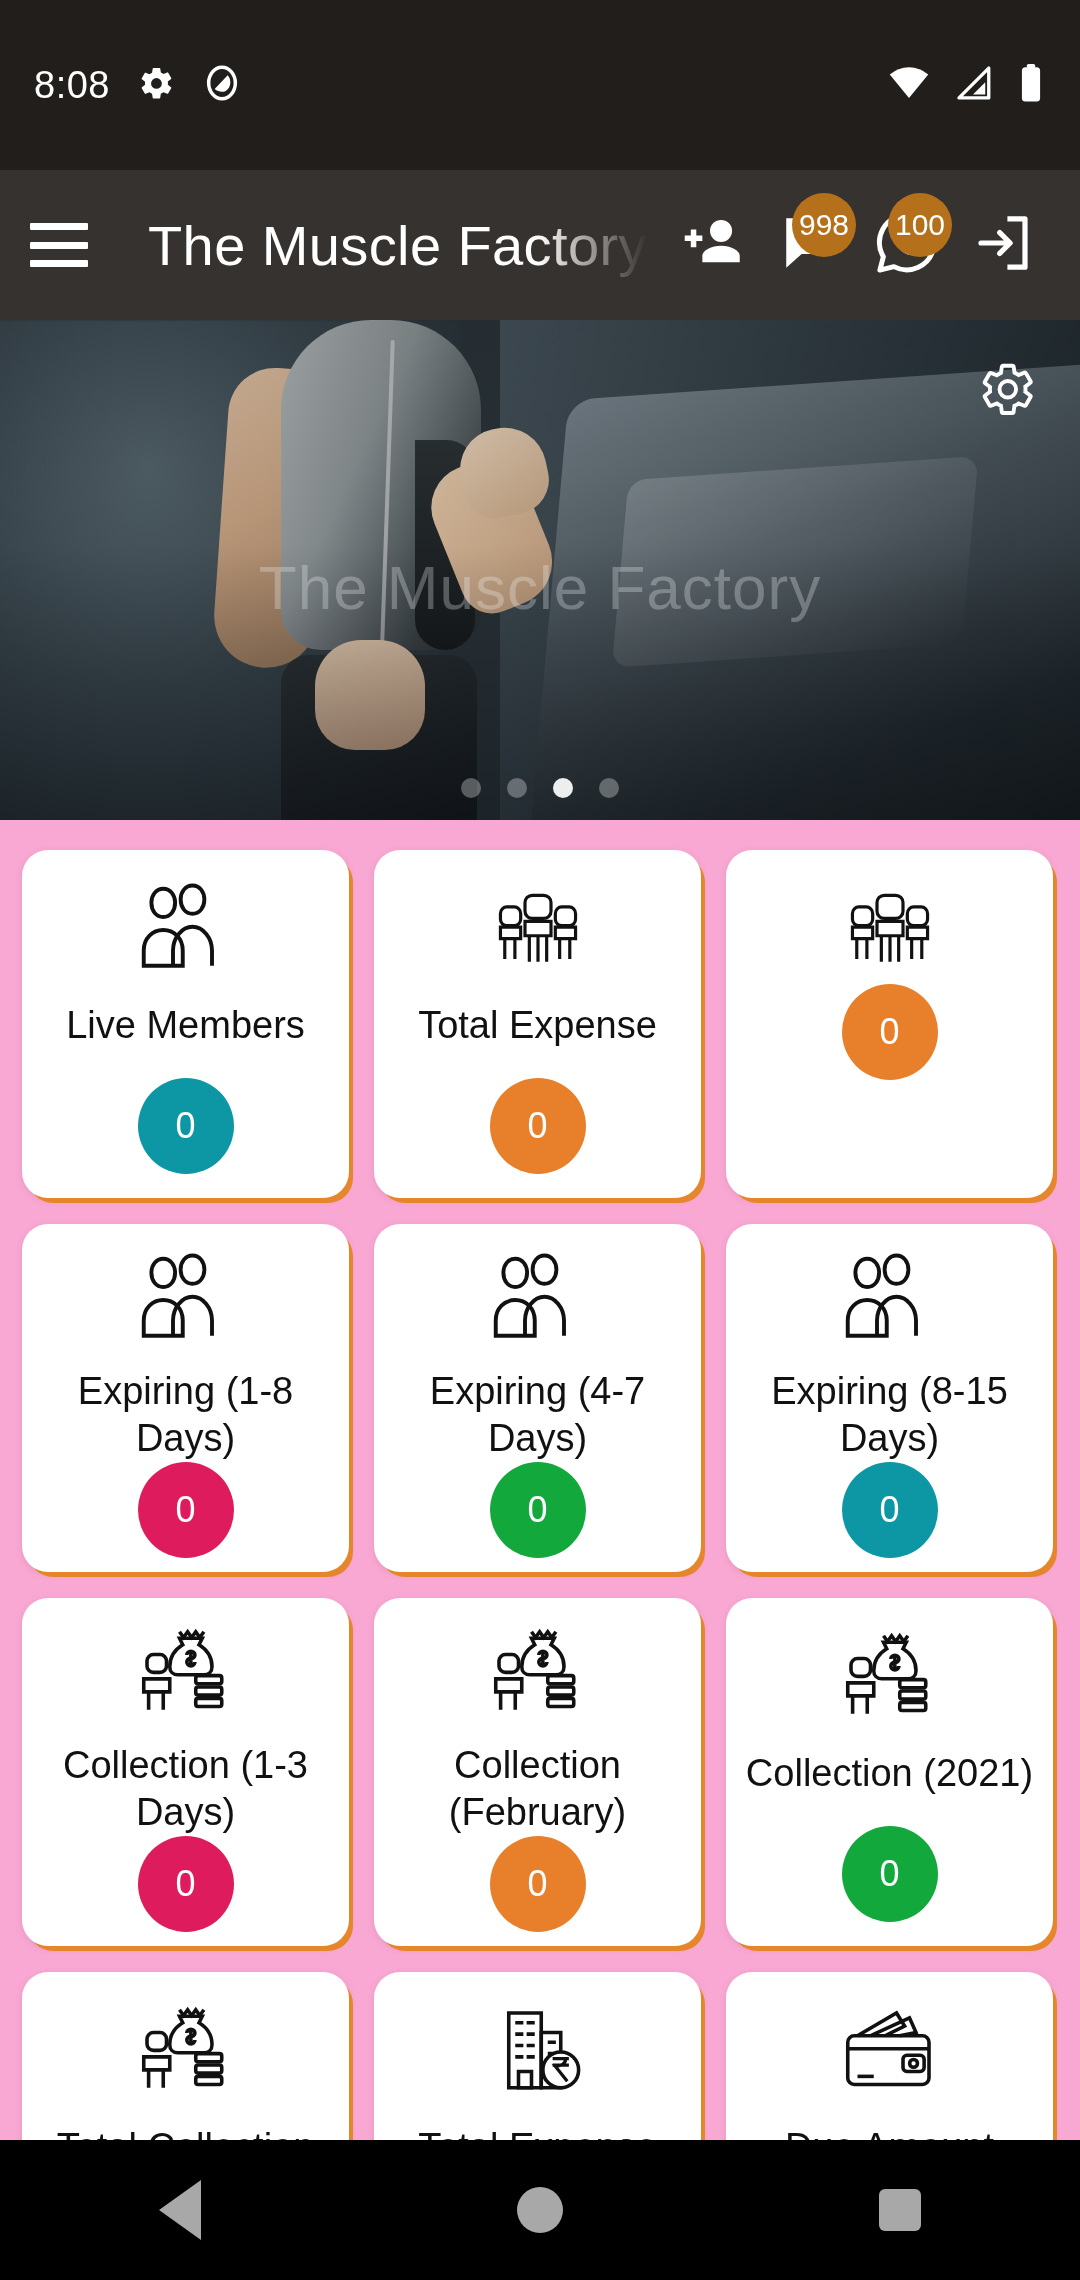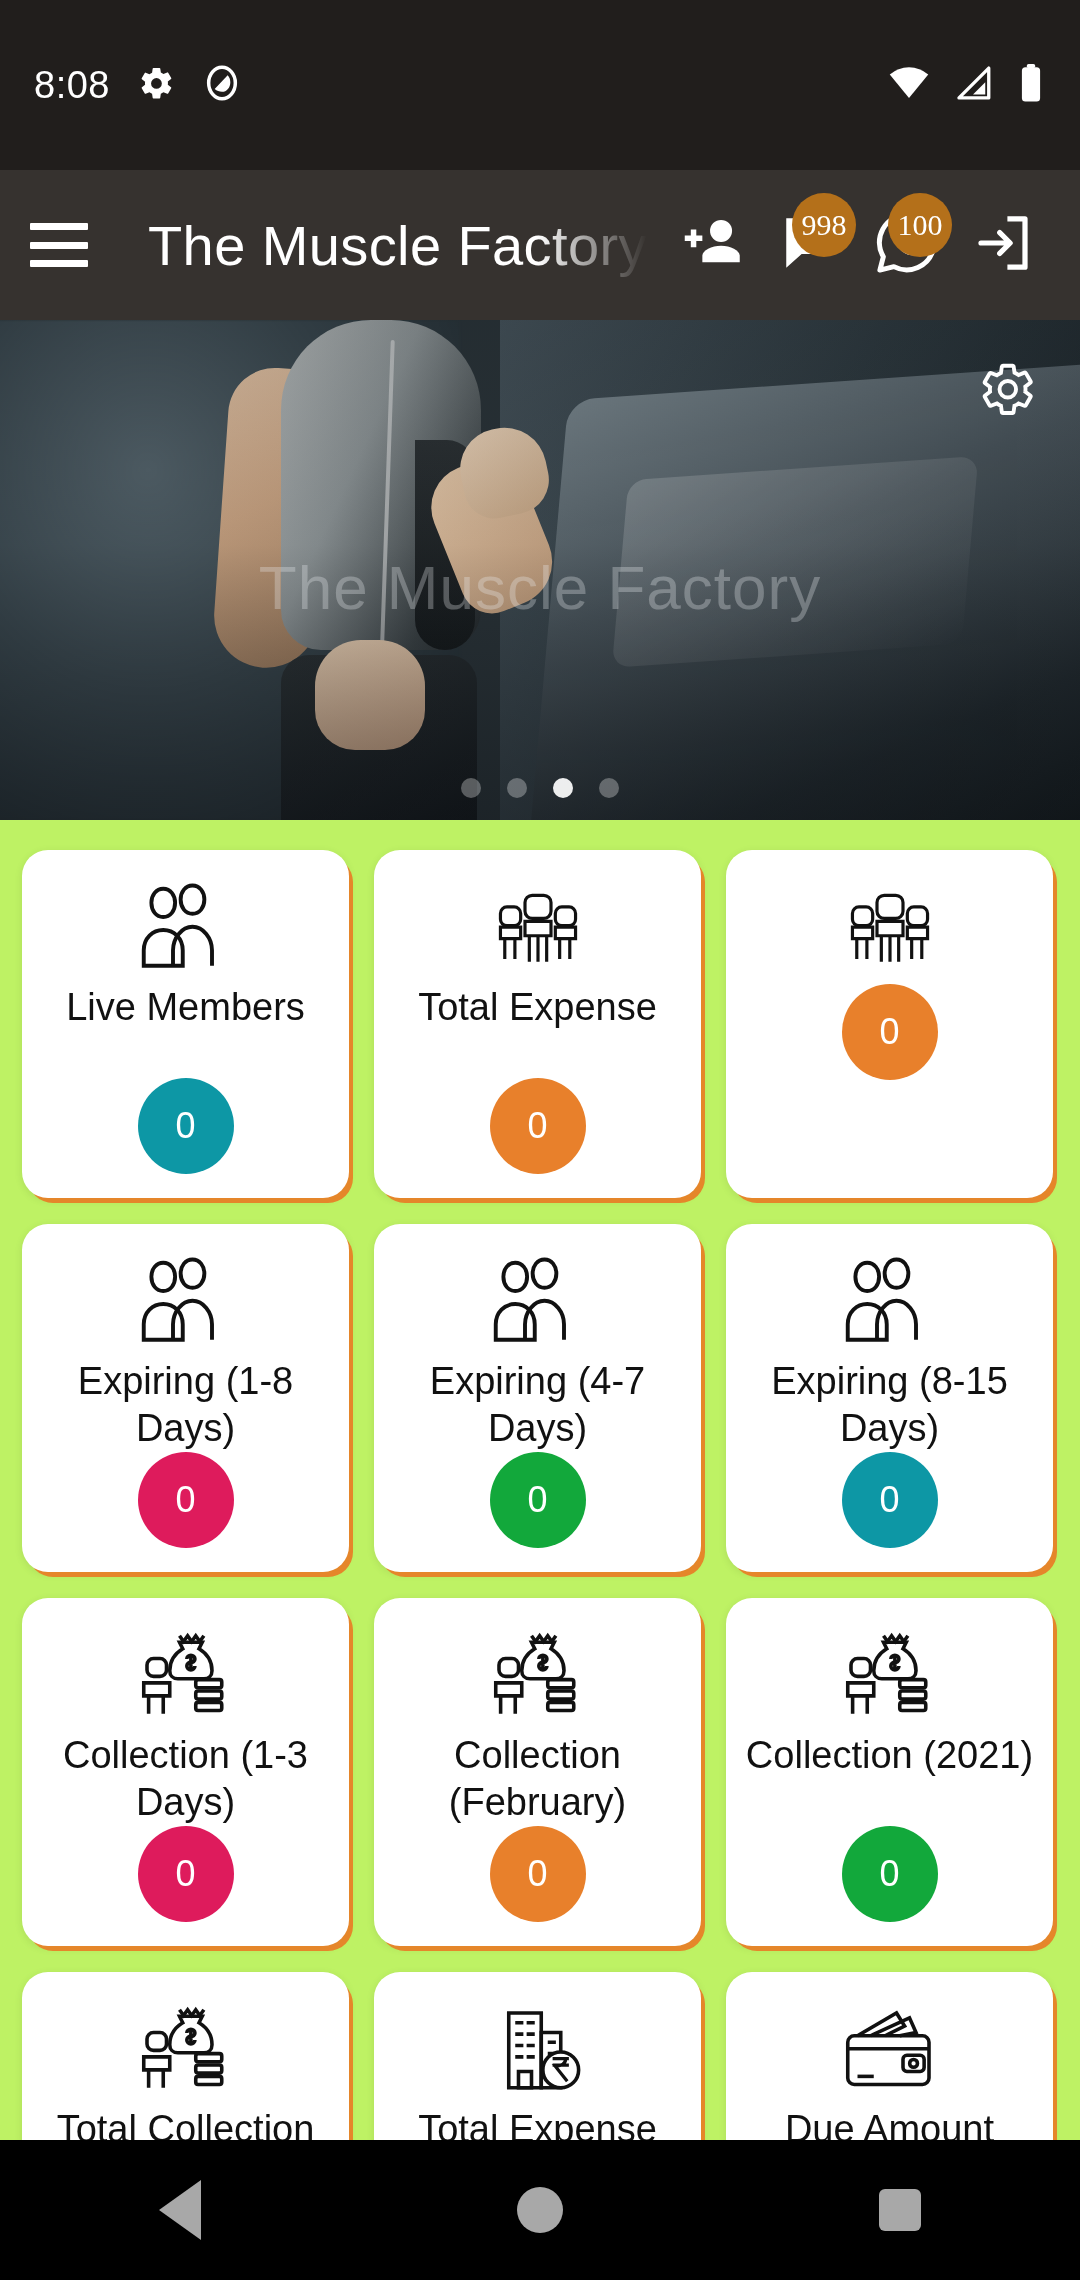--- a/index.html
+++ b/index.html
@@ -2,21 +2,21 @@
 <html><head>
 <meta charset="utf-8">
 <style>
   * { margin:0; padding:0; box-sizing:border-box; }
   html,body { width:1080px; height:2280px; overflow:hidden; }
   body {
     font-family:"Liberation Sans", sans-serif;
     background:#F6F6F6;
     -webkit-font-smoothing:antialiased;
   }
-  #app { position:relative; width:1080px; height:2280px; overflow:hidden; background:#bef264; }
+  #app { position:relative; width:1080px; height:2280px; overflow:hidden; background:#f9a8d4; }
 
   
   .statusbar{
     position:absolute; top:0; left:0; width:1080px; height:170px;
     background:#211E1C; display:flex; align-items:center; padding:0 34px;
   }
   .sb-left{ display:flex; align-items:center; gap:26px; }
   .sb-time{ color:#FFFFFF; font-size:38px; letter-spacing:0.5px; font-weight:400; }
   .sb-right{ margin-left:auto; display:flex; align-items:center; gap:22px; }
   .sb-ico{ display:block; }
@@ -39,21 +39,20 @@
     mask-image:linear-gradient(to right,#000 0,#000 78%,rgba(0,0,0,0) 100%);
   }
   .appbar-actions{ display:flex; align-items:center; gap:10px; flex:0 0 auto; padding-right:4px; }
   .act{ position:relative; width:86px; height:96px; display:flex; align-items:center; justify-content:center; cursor:pointer; }
   .badge{
     position:absolute; top:-4px; right:-2px;
     min-width:64px; height:64px; padding:0 6px;
     background:#B4701A; border-radius:50%;
     color:#FFFFFF; font-size:30px; line-height:64px; text-align:center;
     font-weight:400;
-    font-family:Liberation Serif, serif;
   }
 
   
   .hero{
     position:absolute; top:320px; left:0; width:1080px; height:500px; overflow:hidden;
     background:#2A3338;
   }
   .hero-bg{ position:absolute; inset:0; }
   
   .hero-bg .blur-a{ position:absolute; left:-60px; top:0; width:520px; height:500px;
@@ -109,21 +108,21 @@
     align-content:flex-start; gap:26px 25px; overflow:hidden;
   }
   .card{
     width:327px; height:348px; background:#FFFFFF; border-radius:26px;
     box-shadow:5px 6px 0 -1px #E5862A, 0 2px 8px rgba(0,0,0,.09);
     display:flex; flex-direction:column; align-items:center;
     padding:26px 14px 24px 14px; cursor:pointer; position:relative;
   }
   .card-icon{ height:108px; display:flex; align-items:center; justify-content:center; }
   .card-label{
-    flex:1 1 auto; display:flex; align-items:flex-start; justify-content:center;
+    margin-top:18px; flex:1 1 auto; display:flex; align-items:flex-start; justify-content:center;
     text-align:center; font-size:38px; line-height:47px; color:#111111; font-weight:400;
     padding:0 4px; word-break:break-word;
   }
   .card-count{
     width:96px; height:96px; border-radius:50%; flex:0 0 auto;
     display:flex; align-items:center; justify-content:center;
     color:#FFFFFF; font-size:36px; font-weight:400;
   }
 
   

